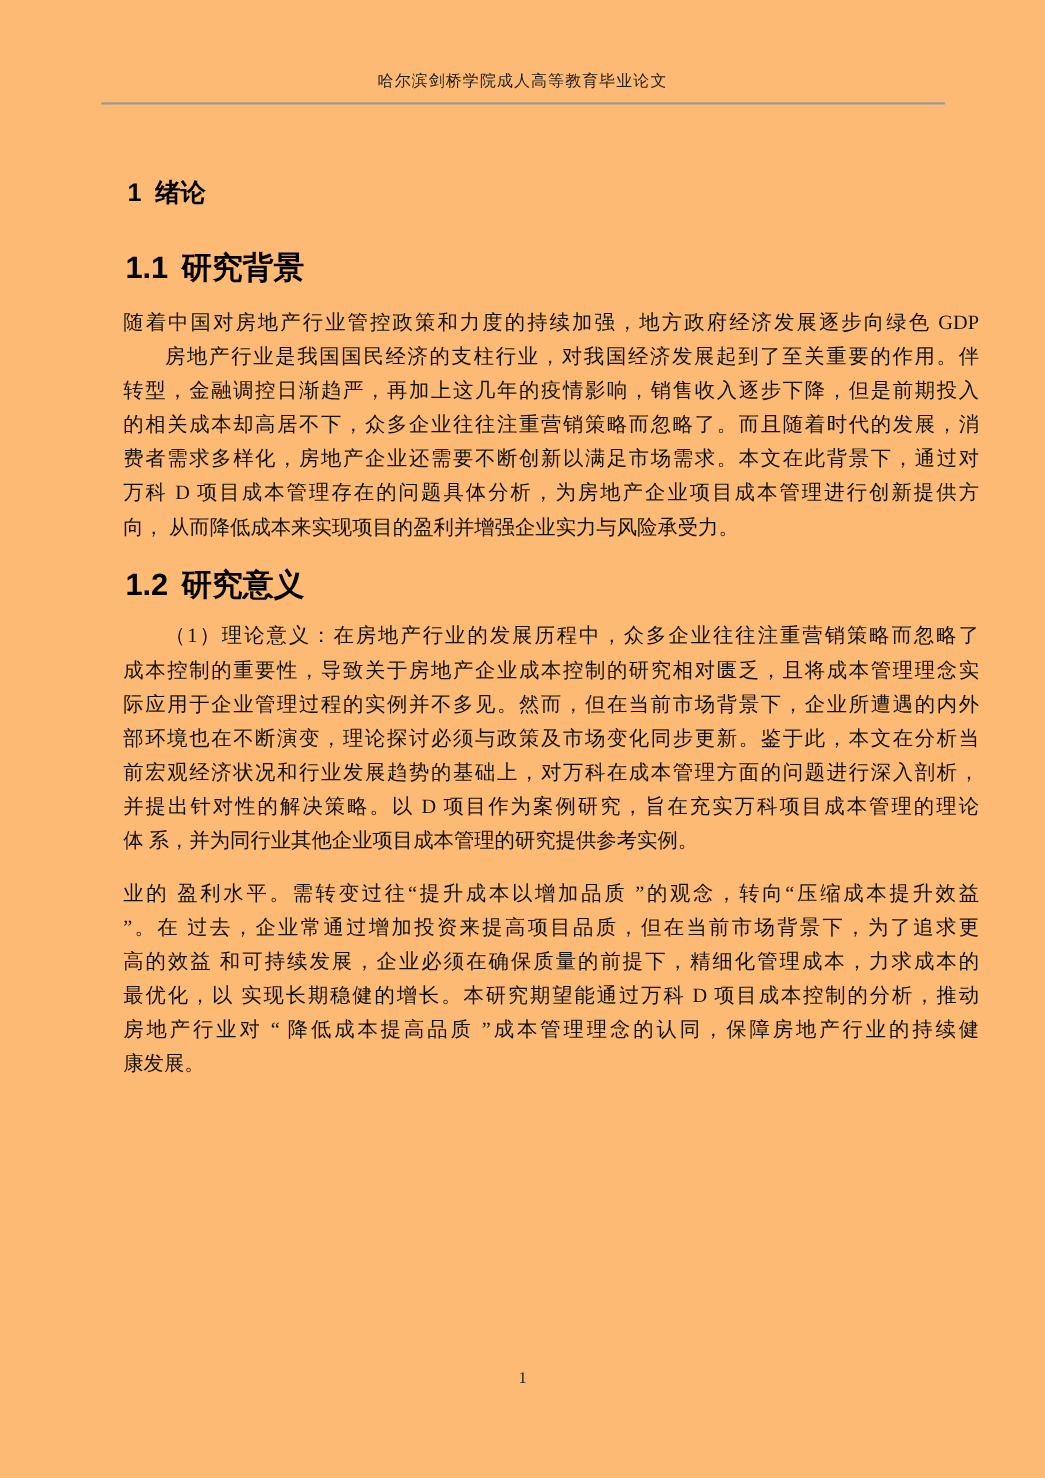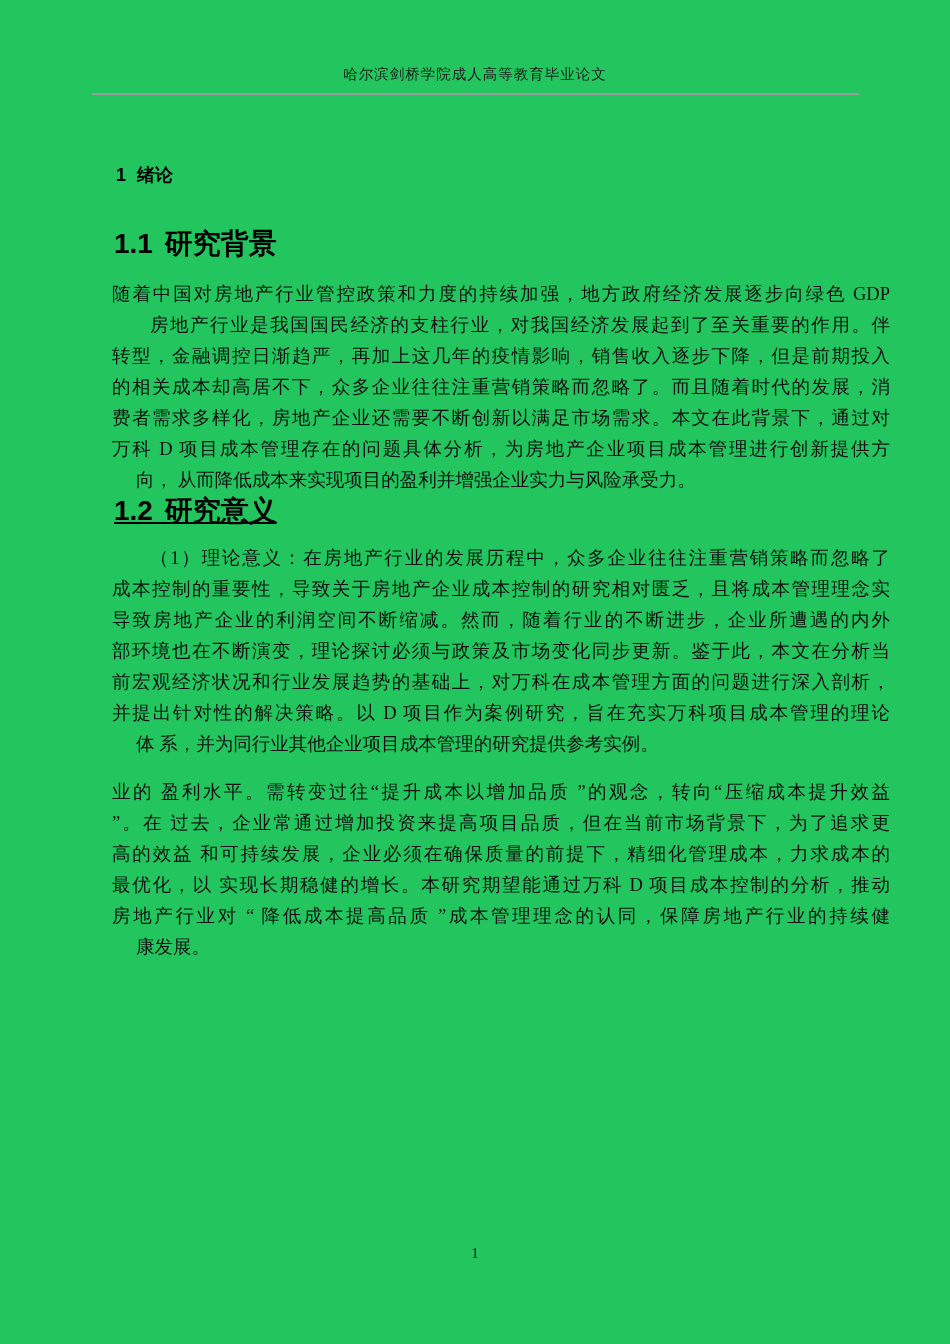--- a/index.html
+++ b/index.html
@@ -4,21 +4,21 @@
 <style>
   html, body {
     margin: 0;
     padding: 0;
     background: #ffffff;
   }
   .page {
     position: relative;
     width: 950px;
     height: 1344px;
-    background: #22c55e;
+    background: #fdba74;
     color: #000000;
     font-family: "Liberation Serif", "DejaVu Serif", serif;
     overflow: hidden;
   }
   
   .header-text {
     padding-top: 64px;
     text-align: center;
     font-size: 14.5px;
     line-height: 20px;
@@ -33,55 +33,53 @@
   }
   
   .content {
     margin-left: 112px;
     width: 778px;
   }
   .chapter-title {
     margin: 64px 0 0 4px;
     font-family: "Liberation Sans", "DejaVu Sans", sans-serif;
     font-weight: 700;
-    font-size: 18px;
+    font-size: 23px;
     line-height: 32px;
     word-spacing: 6px;
   }
   .section-heading {
     margin: 38px 0 0 2px;
     font-family: "Liberation Sans", "DejaVu Sans", sans-serif;
     font-weight: 700;
     font-size: 28px;
     line-height: 30px;
     word-spacing: 4px;
   }
   .section-heading.second {
-    margin-top: 0;
-    text-decoration: underline;
+    margin-top: 21px;
   }
   .para {
     margin: 17px 0 0 0;
   }
   .para.first-para {
     margin-top: 20px;
   }
   .ln {
     font-size: 18.5px;
     line-height: 31px;
     color: #111111;
     text-align: justify;
     text-align-last: justify;
   }
   .ln.first {
     text-indent: 38px;
   }
   .ln.last {
     text-align-last: left;
-    margin-left: 24px;
   }
   
   .page-number {
     position: absolute;
     top: 1243px;
     left: 0;
     width: 100%;
     text-align: center;
     font-size: 15px;
     line-height: 20px;
@@ -112,21 +110,21 @@
       <div class="ln">费者需求多样化，房地产企业还需要不断创新以满足市场需求。本文在此背景下，通过对</div>
       <div class="ln">万科 D 项目成本管理存在的问题具体分析，为房地产企业项目成本管理进行创新提供方</div>
       <div class="ln last">向，  从而降低成本来实现项目的盈利并增强企业实力与风险承受力。</div>
     </div>
 
     <h2 class="section-heading second">1.2 研究意义</h2>
 
     <div class="para">
       <div class="ln first">（1）理论意义：在房地产行业的发展历程中，众多企业往往注重营销策略而忽略了</div>
       <div class="ln">成本控制的重要性，导致关于房地产企业成本控制的研究相对匮乏，且将成本管理理念实</div>
-      <div class="ln">导致房地产企业的利润空间不断缩减。然而，随着行业的不断进步，企业所遭遇的内外</div>
+      <div class="ln">际应用于企业管理过程的实例并不多见。然而，但在当前市场背景下，企业所遭遇的内外</div>
       <div class="ln">部环境也在不断演变，理论探讨必须与政策及市场变化同步更新。鉴于此，本文在分析当</div>
       <div class="ln">前宏观经济状况和行业发展趋势的基础上，对万科在成本管理方面的问题进行深入剖析，</div>
       <div class="ln">并提出针对性的解决策略。以 D 项目作为案例研究，旨在充实万科项目成本管理的理论</div>
       <div class="ln last">体 系，并为同行业其他企业项目成本管理的研究提供参考实例。</div>
     </div>
 
     <div class="para">
       <div class="ln">业的 盈利水平。需转变过往“提升成本以增加品质 ”的观念，转向“压缩成本提升效益</div>
       <div class="ln">”。在 过去，企业常通过增加投资来提高项目品质，但在当前市场背景下，为了追求更</div>
       <div class="ln">高的效益 和可持续发展，企业必须在确保质量的前提下，精细化管理成本，力求成本的</div>

